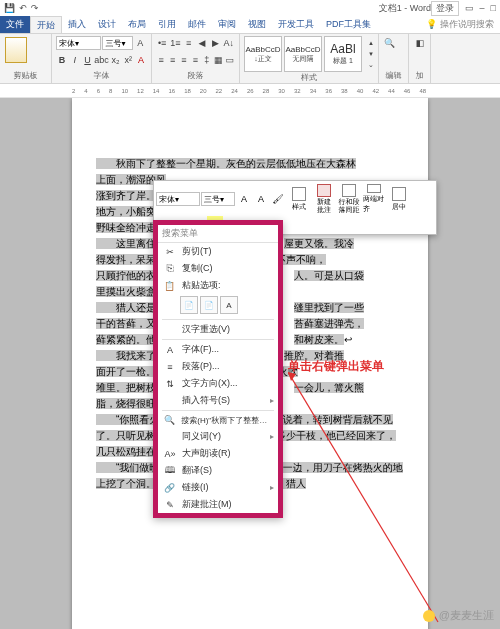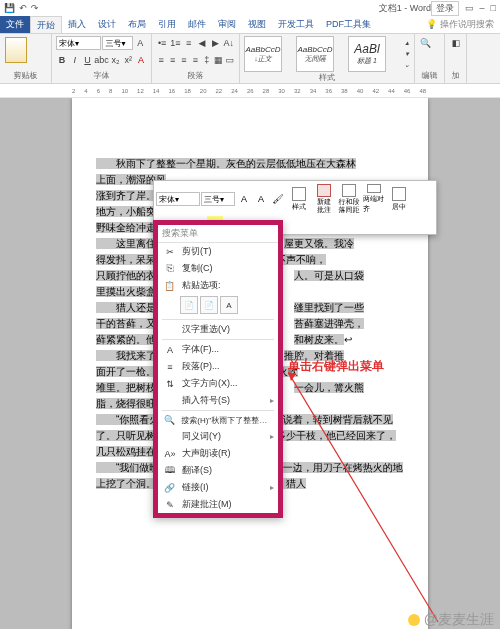--- a/index.html
+++ b/index.html
@@ -39,21 +39,21 @@
   .mbig { width:24px; height:32px; display:flex; flex-direction:column; align-items:center; justify-content:center; font-size:7px; border:1px solid transparent;}
   .mbig .mi { width:14px; height:14px; border:1px solid #888; margin-bottom:1px;}
   .ctxmenu { position:absolute; background:#fff; border:5px solid #be185d; box-shadow:0 2px 8px rgba(0,0,0,.3); width:130px; font-size:9px; color:#333;}
   .ctx-search { border-bottom:1px solid #e0e0e0; padding:2px 4px; color:#888;}
   .ctx-item { display:flex; align-items:center; gap:6px; padding:2px 4px 2px 6px;}
   .ctx-ico { width:12px; height:12px; display:inline-flex; align-items:center; justify-content:center; font-size:9px;}
   .ctx-sep { height:1px; background:#e0e0e0; margin:1px 4px;}
   .ctx-arrow { margin-left:auto; color:#888; font-size:8px;}
   .paste-opts { display:flex; gap:2px; padding:2px 4px 4px 22px;}
   .po { width:18px; height:18px; border:1px solid #c0c0c0; background:#fafafa; font-size:8px; display:flex; align-items:center; justify-content:center;}
-  .watermark { position:absolute; right:6px; bottom:0; font-size:14px; color:#999; display:flex; align-items:center; gap:4px;}
+  .watermark { position:absolute; right:6px; bottom:6px; font-size:11px; color:#999; display:flex; align-items:center; gap:4px;}
   .wm-ico { width:12px; height:12px; border-radius:50%; background:#ffcf3f;}
 </style>
 </head>
 <body>
 
 <div class="titlebar">
   <div class="left">
     <span>💾</span>
     <span>↶</span>
     <span>↷</span>
@@ -132,21 +132,21 @@
       <span class="btn">≡</span>
       <span class="btn">≡</span>
       <span class="btn">‡</span>
       <span class="btn">▦</span>
       <span class="btn">▭</span>
     </div>
     <div class="group-label">段落</div>
   </div>
   <div class="style-group">
     <div style="display:flex;flex-direction:column;">
-      <div style="display:flex;gap:14px;font-style:italic;">
+      <div style="display:flex;gap:2px;">
         <div class="style-box">
             <span class="aa" style="font-size:8px">AaBbCcD</span>
             <span>↓正文</span>
           </div>
         <div class="style-box">
             <span class="aa" style="font-size:8px">AaBbCcD</span>
             <span>无间隔</span>
           </div>
         <div class="style-box">
             <span class="aa">AaBl</span>

